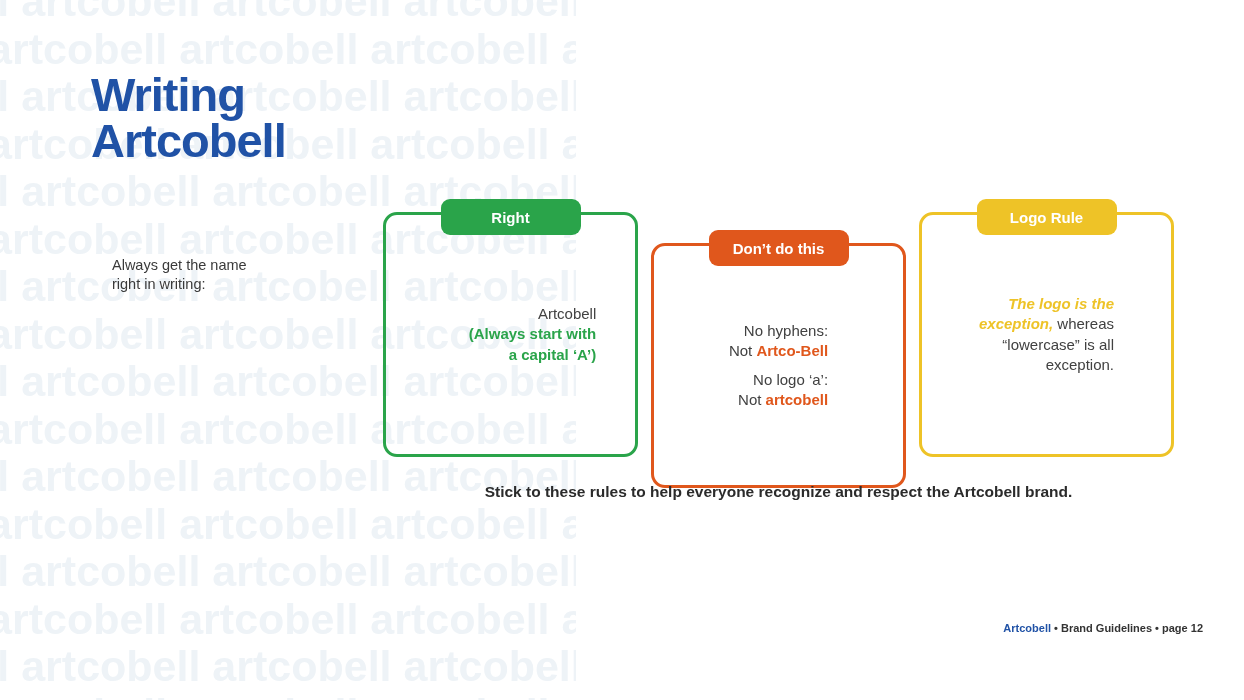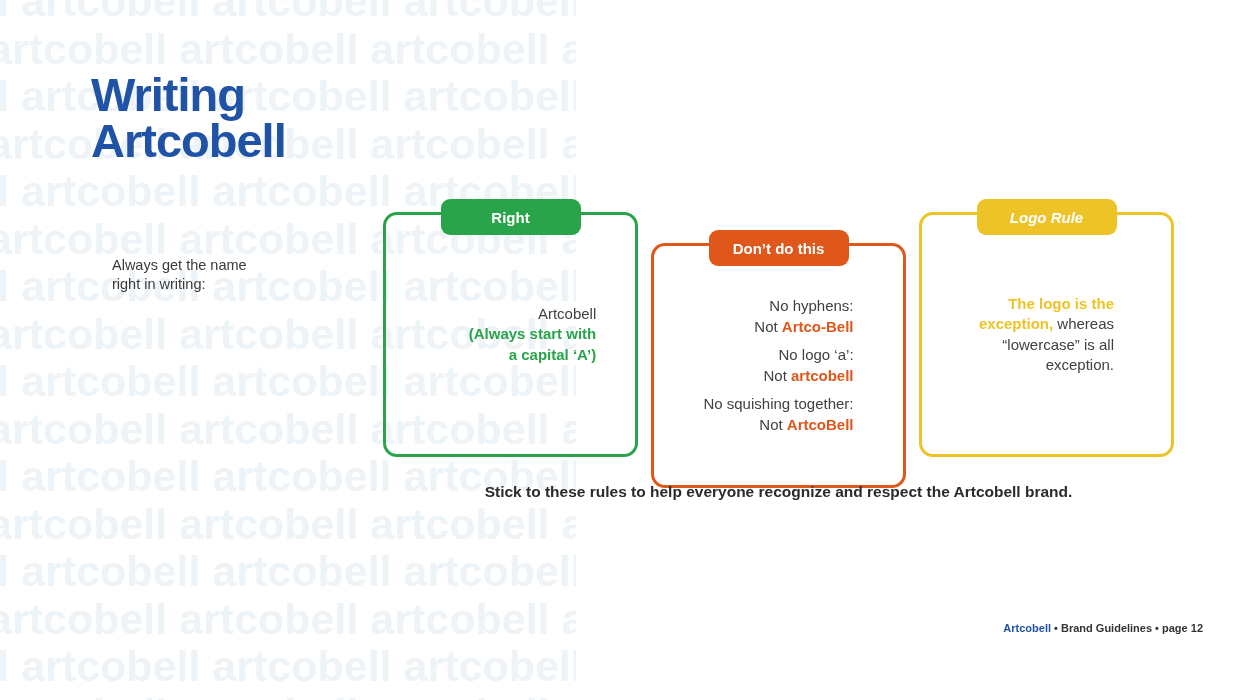--- a/index.html
+++ b/index.html
@@ -22,25 +22,25 @@
   .cards{position:absolute;left:383px;top:199px;z-index:1;display:flex;gap:13px;}
   .card{position:relative;width:249px;height:239px;margin-top:13px;border:3px solid #000;border-radius:14px;
     background:transparent;display:flex;align-items:center;justify-content:center;}
   .card-right{border-color:var(--green,#2AA44A);}
   .card-dont{border-color:var(--orange,#E0571C);margin-top:44px;}
   .card-logo{border-color:var(--yellow,#EEC327);}
   .badge{position:absolute;top:-16px;left:50%;transform:translateX(-50%);width:140px;height:36px;border-radius:9px;
     color:#fff;font-weight:bold;font-size:15px;display:flex;align-items:center;justify-content:center;}
   .card-right .badge{background:var(--green,#2AA44A);}
   .card-dont .badge{background:var(--orange,#E0571C);}
-  .card-logo .badge{background:var(--yellow,#EEC327);font-style:italic;}
+  .card-logo .badge{background:var(--yellow,#EEC327);}
   .card-body{text-align:right;font-size:15px;line-height:20.5px;color:#414141;}
   .hl-green{color:var(--green,#2AA44A);font-weight:bold;margin-left:44px;}
   .hl-orange{color:var(--orange,#E0571C);font-weight:bold;}
-  .hl-yellow{color:var(--yellow,#EEC327);font-weight:bold;}
+  .hl-yellow{color:var(--yellow,#EEC327);font-weight:bold;font-style:italic;}
   .rule{margin:0 0 8px 0;}
   .rule:last-child{margin-bottom:0;}
   
   .statement{position:absolute;left:383px;width:791px;top:483px;z-index:1;margin:0;text-align:center;
     font-weight:bold;font-size:15.5px;color:#2B2B2B;}
   
   .footer{position:absolute;top:622px;right:41px;z-index:1;font-size:11px;font-weight:bold;color:#333333;}
   .footer .brand{color:var(--blue,#2052A6);}
 </style>
 </head>
@@ -86,24 +86,20 @@
       <div class="badge">Don’t do this</div>
       <div class="card-body">
         <div class="rule">
           <div>No hyphens:</div>
           <div><span>Not </span><span class="hl-orange">Artco-Bell</span></div>
         </div>
         <div class="rule">
           <div>No logo ‘a’:</div>
           <div><span>Not </span><span class="hl-orange">artcobell</span></div>
         </div>
-        <div class="rule">
-          <div>No squishing together:</div>
-          <div><span>Not </span><span class="hl-orange">ArtcoBell</span></div>
-        </div>
       </div>
     </section>
 
     <section class="card card-logo">
       <div class="badge">Logo Rule</div>
       <div class="card-body">
         <div><span class="hl-yellow">The logo is the</span></div>
         <div><span class="hl-yellow">exception,</span><span> whereas</span></div>
         <div>“lowercase” is all</div>
         <div>exception.</div>

